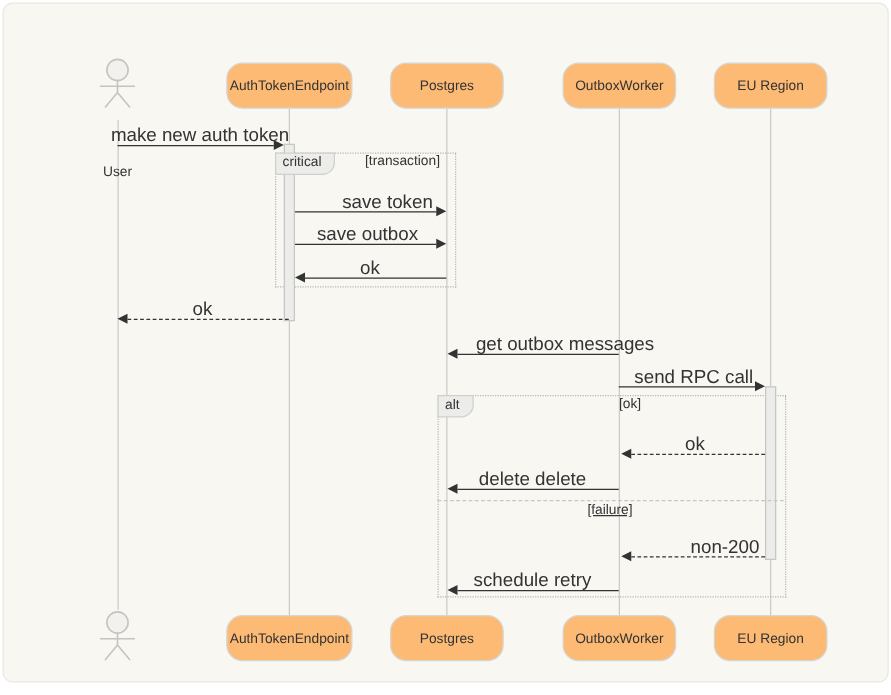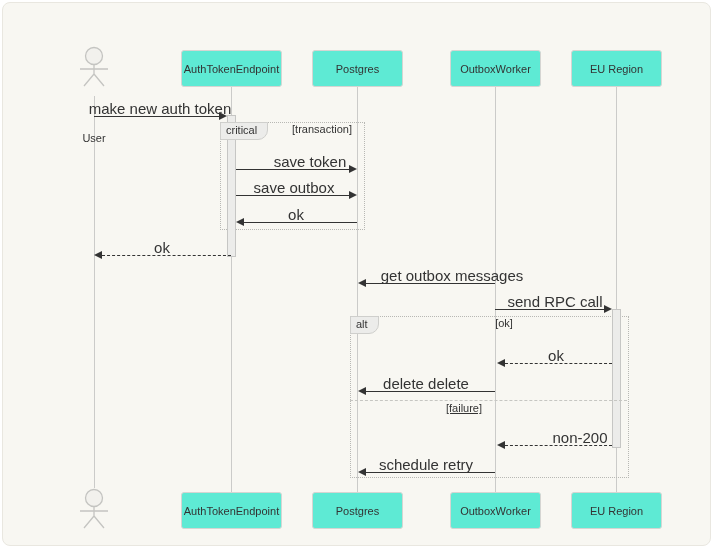--- a/index.html
+++ b/index.html
@@ -18,22 +18,22 @@
   .frame-label{
     position:absolute;background:#ececea;border:1px solid #cfcfcc;
     border-radius:0 0 10px 0;font-size:11px;line-height:15px;
     padding:0 10px 1px 5px;z-index:4;white-space:nowrap;
   }
   .cond{
     position:absolute;transform:translateX(-50%);font-size:11px;
     white-space:nowrap;z-index:4;
   }
   .pbox{
-    position:absolute;height:37px;background:#5eead4;border:1px solid #d5d5d2;
-    border-radius:3px;display:flex;align-items:center;justify-content:center;
+    position:absolute;height:37px;background:#fdba74;border:1px solid #d5d5d2;
+    border-radius:13px;display:flex;align-items:center;justify-content:center;
     font-size:11px;z-index:5;box-sizing:border-box;
   }
   .msg-label{
     position:absolute;transform:translateX(-50%);font-size:15px;
     white-space:nowrap;z-index:5;
   }
   .msg-line{position:absolute;height:0;border-top:1px solid #333333;z-index:5;}
   .msg-line.dashed{border-top-style:dashed;}
   .arr{position:absolute;width:0;height:0;border-top:4px solid transparent;border-bottom:4px solid transparent;z-index:6;}
   .arr.right{border-left:8px solid #333333;}
@@ -61,21 +61,21 @@
   <div class="frame" style="left:350px;top:316px;width:277px;height:160px;"></div>
   <div class="divider" style="left:350px;top:400px;width:277px;"></div>
 
   <div class="activation" style="left:227px;top:115px;height:140px;"></div>
   <div class="activation" style="left:612px;top:309px;height:137px;"></div>
 
   <div class="frame-label" style="left:220px;top:122px;">critical</div>
   <div class="cond" style="left:308px;top:123px;padding-left:28px;">[transaction]</div>
   <div class="frame-label" style="left:350px;top:316px;">alt</div>
   <div class="cond" style="left:504px;top:317px;">[ok]</div>
-  <div class="cond" style="left:464px;top:402px;text-decoration:underline;">[failure]</div>
+  <div class="cond" style="left:488px;top:402px;text-decoration:underline;">[failure]</div>
 
   <svg class="actor-svg" style="left:74px;top:46px;" width="40" height="42" viewBox="0 0 40 42">
     <circle cx="20" cy="10" r="8.5" fill="#f2f1ed" stroke="#c4c4c1" stroke-width="1.3"></circle>
     <path d="M20 18.5 V28 M6 23 H34 M20 28 L10 40 M20 28 L30 40" fill="none" stroke="#c4c4c1" stroke-width="1.3"></path>
   </svg>
   <div class="actor-label" style="left:94px;top:84px;">User</div>
 
   <div class="pbox" style="left:181px;top:50px;width:101px;">AuthTokenEndpoint</div>
   <div class="pbox" style="left:312px;top:50px;width:91px;">Postgres</div>
   <div class="pbox" style="left:450px;top:50px;width:91px;">OutboxWorker</div>

